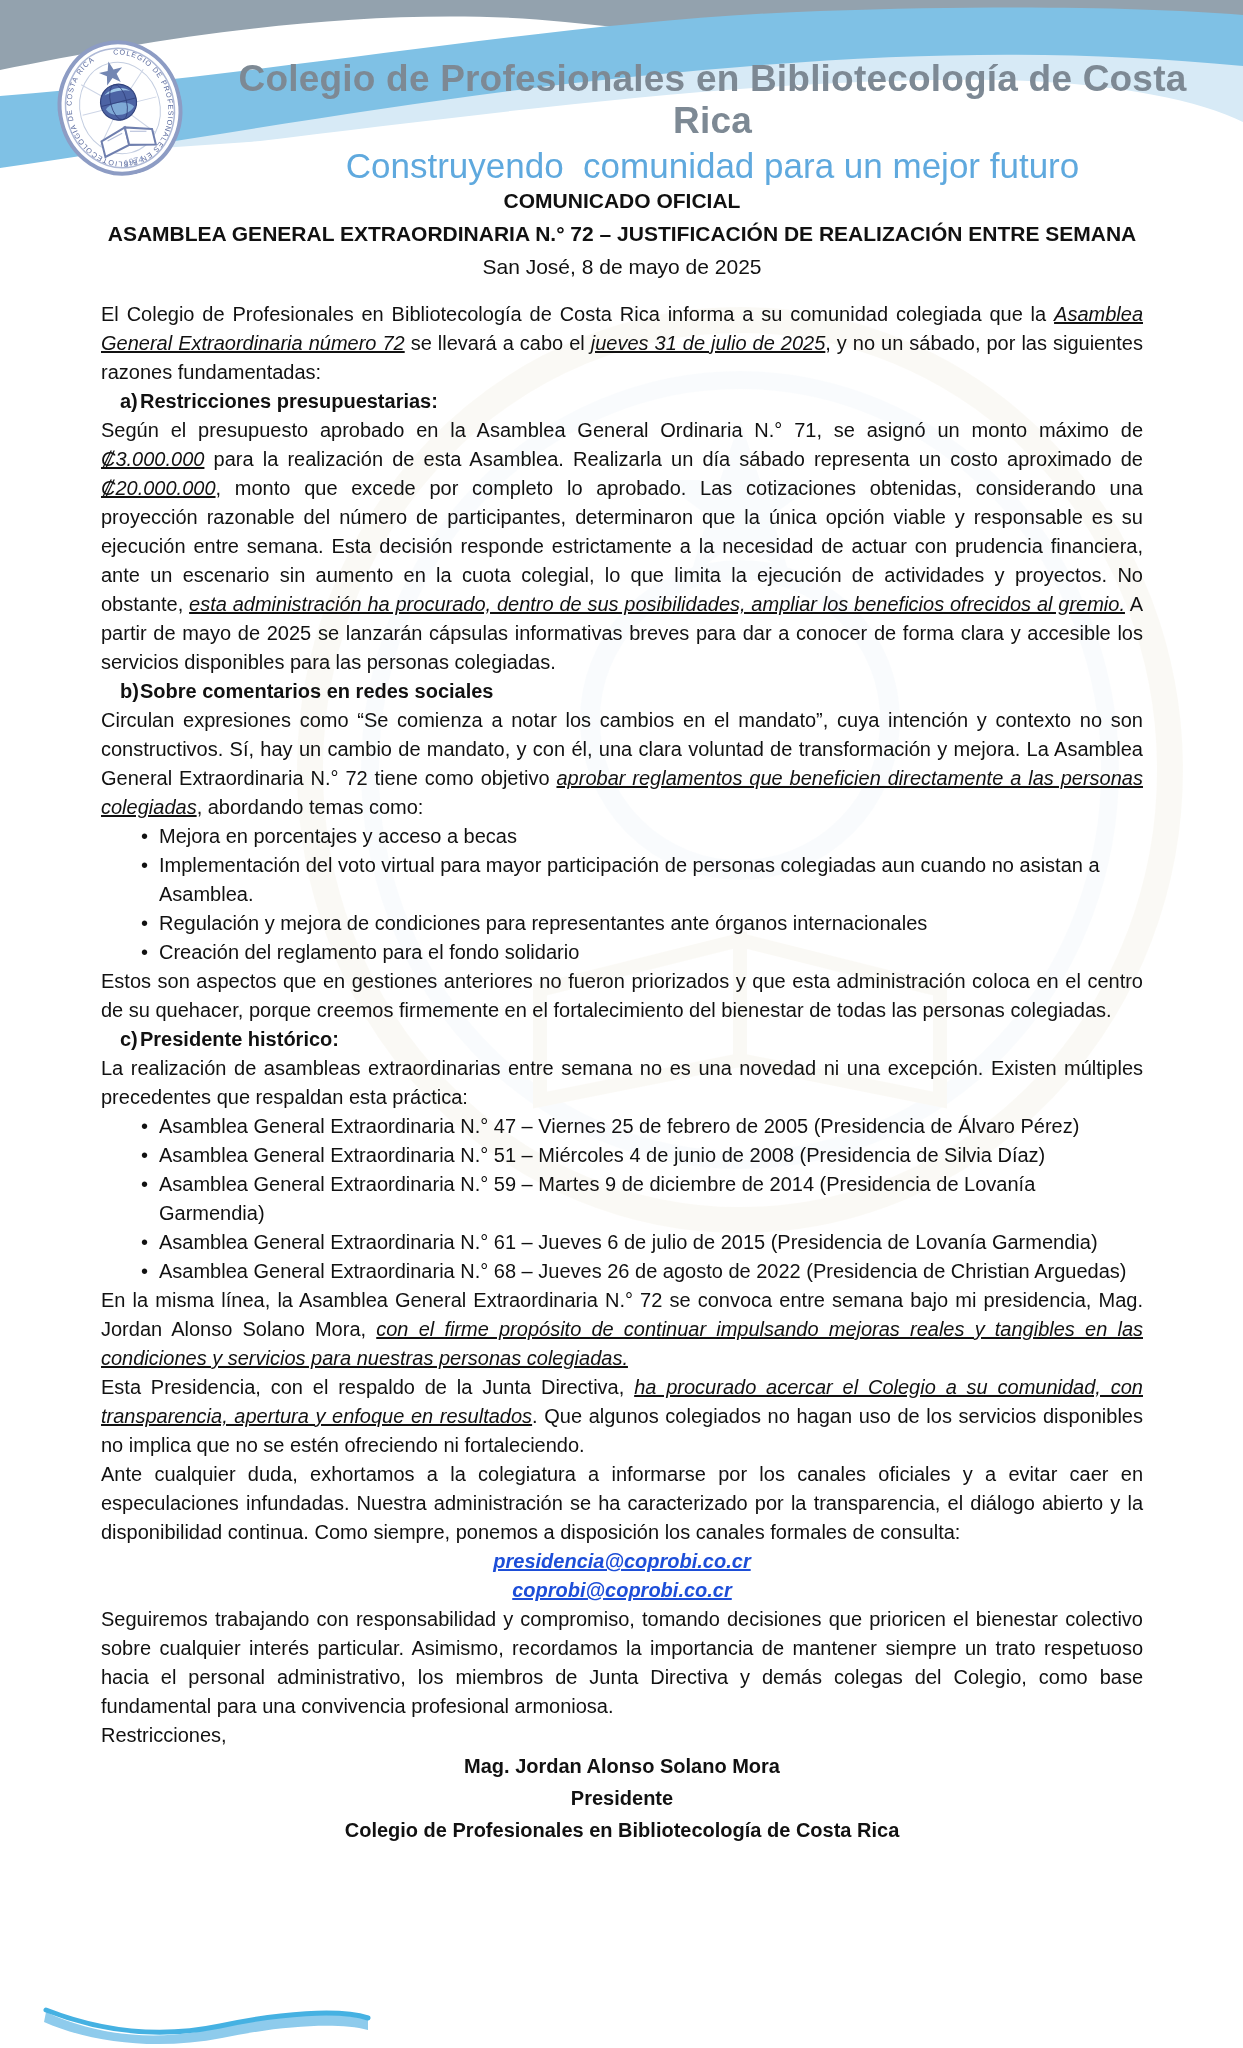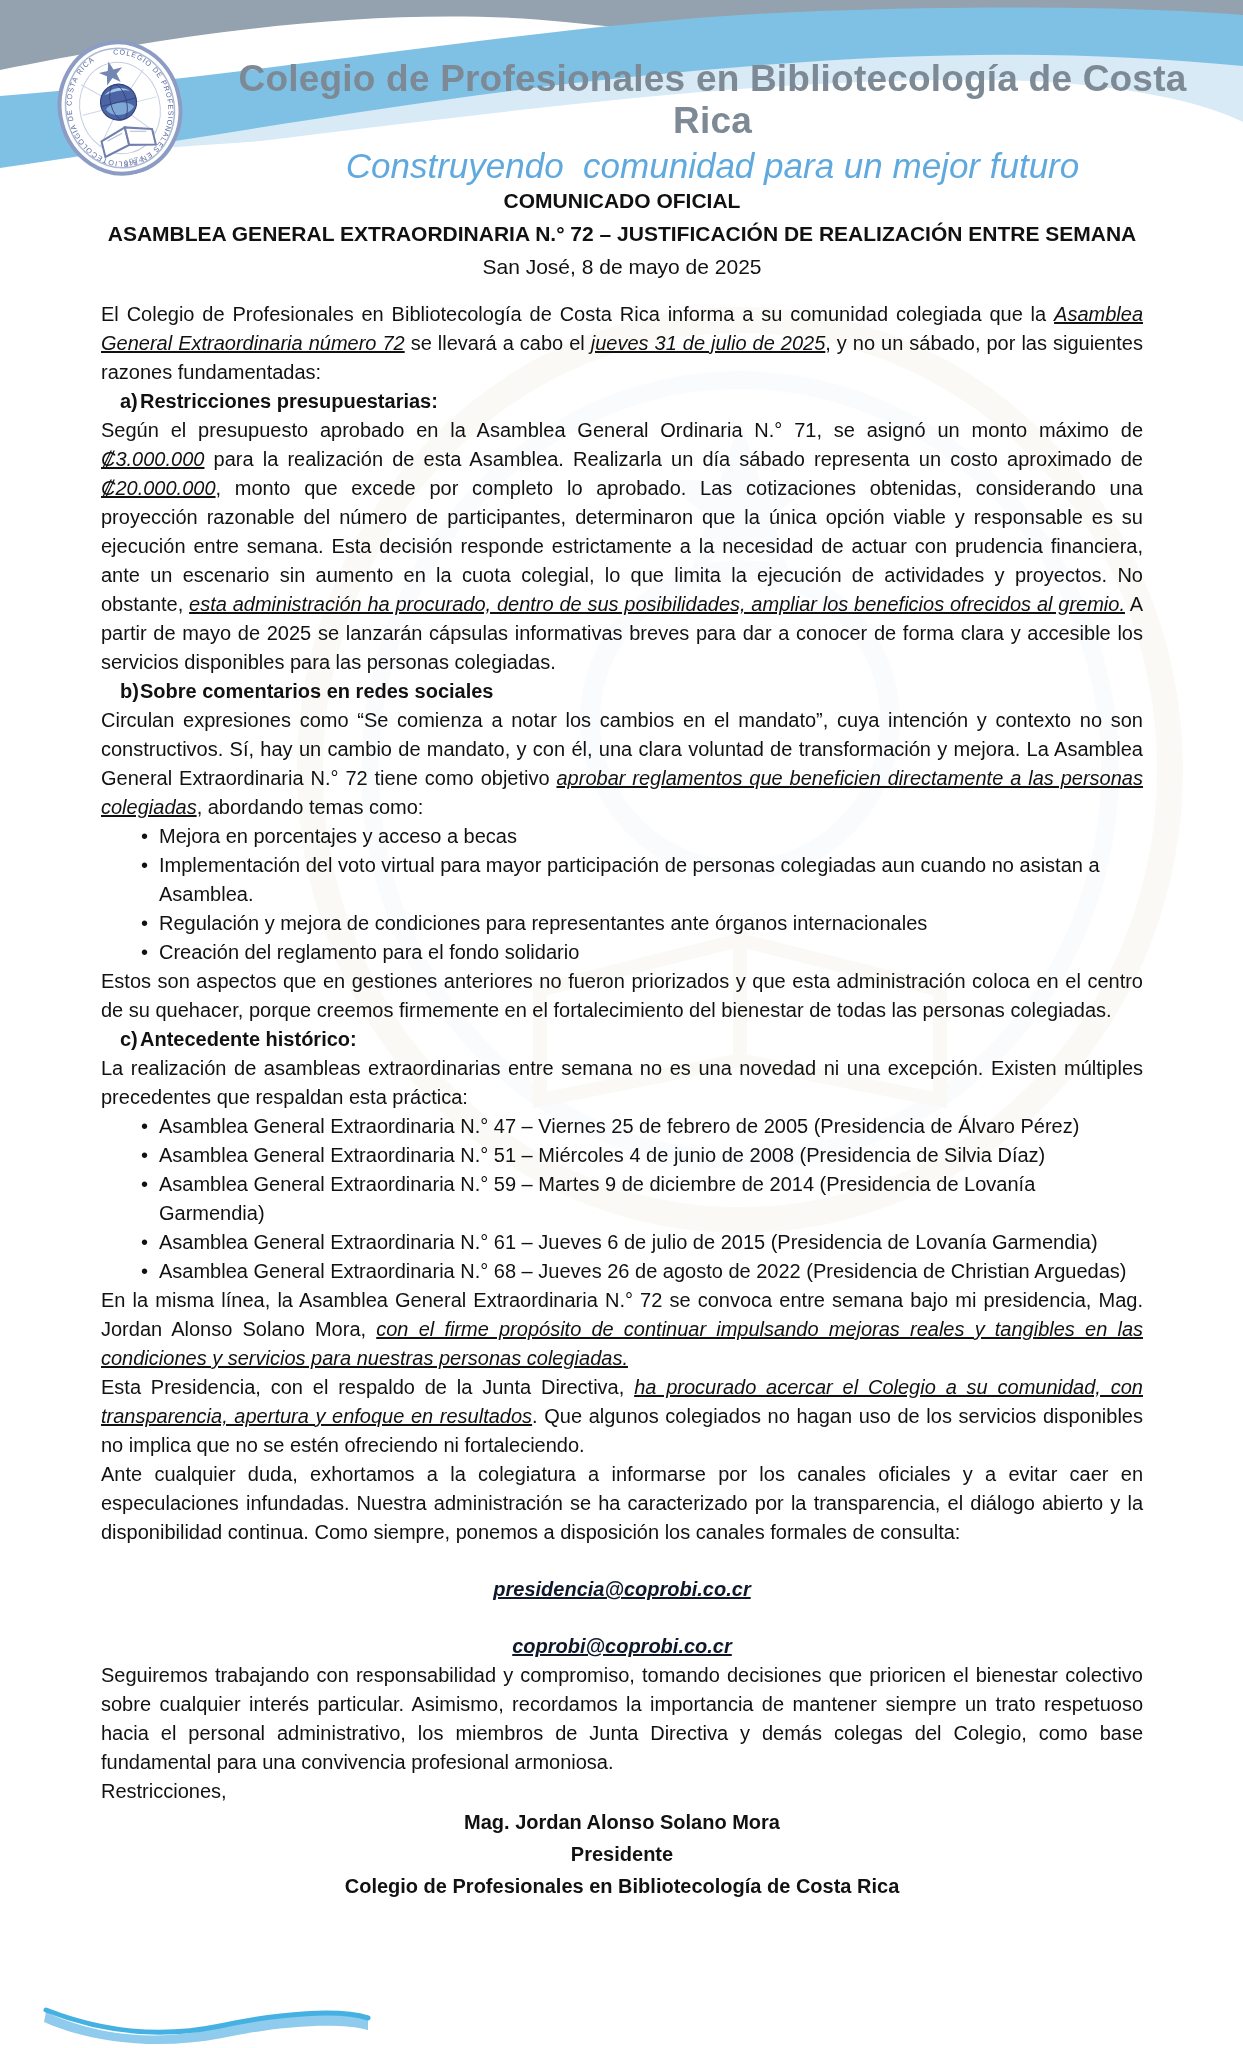--- a/index.html
+++ b/index.html
@@ -9,38 +9,38 @@
     position:relative; width:1243px; height:2048px; margin:0 auto;
     background:#ffffff; overflow:hidden;
   }
   
   .header-art { position:absolute; top:0; left:0; width:1243px; height:210px; }
   
   .logo-seal { position:absolute; left:58px; top:40px; width:124px; height:136px; transform:rotate(-14deg); }
   
   .org-head { position:absolute; left:225px; top:58px; width:975px; text-align:center; }
   .org-name { font-size:37px; font-weight:bold; color:#7d8994; letter-spacing:.2px; }
-  .org-tagline { font-size:35px; color:#5fa9de; margin-top:4px; white-space:pre-wrap;font-style:italic; }
+  .org-tagline { font-size:35px; color:#5fa9de; margin-top:4px; white-space:pre-wrap; }
   
   .watermark { position:absolute; left:280px; top:300px; width:920px; height:980px; opacity:.10; pointer-events:none; }
   
   .content { position:absolute; left:101px; top:184px; width:1042px; }
   .title-block { text-align:center; font-size:21px; line-height:33px; }
   .title-line { font-weight:bold; }
   .date-line { font-weight:normal; }
   .doc-body { margin-top:17px; font-size:20px; line-height:29px; }
   .para { text-align:justify; }
   .para.left { text-align:left; }
   .emph { font-style:italic; text-decoration:underline; }
   .section-heading { position:relative; padding-left:39px; font-weight:bold; }
   .section-heading .sec-label { position:absolute; left:19px; font-weight:bold; }
   .bullet-item { position:relative; padding-left:58px; text-align:left; }
   .bullet-item::before { content:"\2022"; position:absolute; left:40px; font-size:20px; }
   .email-links { text-align:center; }
-  .email-link { display:block; color:#0f172a; font-weight:bold; font-style:italic; text-decoration:underline; cursor:pointer; line-height:29px;margin-top:28px; }
+  .email-link { display:block; color:#1d4ed8; font-weight:bold; font-style:italic; text-decoration:underline; cursor:pointer; line-height:29px; }
   .signature { text-align:center; font-weight:bold; font-size:20px; line-height:32px; }
   
   .footer-art { position:absolute; left:42px; bottom:2px; width:330px; height:46px; }
 </style>
 </head>
 <body>
 
 <div class="page">
 
   <svg class="header-art" viewBox="0 0 1243 210" aria-hidden="true">
@@ -113,21 +113,21 @@
         <div class="para"><span class="run">El Colegio de Profesionales en Bibliotecología de Costa Rica informa a su comunidad colegiada que la </span><span class="emph">Asamblea General Extraordinaria número 72</span><span class="run"> se llevará a cabo el </span><span class="emph">jueves 31 de julio de 2025</span><span class="run">, y no un sábado, por las siguientes razones fundamentadas:</span></div>
         <div class="section-heading"><span class="sec-label">a)</span><span>Restricciones presupuestarias:</span></div>
         <div class="para"><span class="run">Según el presupuesto aprobado en la Asamblea General Ordinaria N.° 71, se asignó un monto máximo de </span><span class="emph">₡3.000.000</span><span class="run"> para la realización de esta Asamblea. Realizarla un día sábado representa un costo aproximado de </span><span class="emph">₡20.000.000</span><span class="run">, monto que excede por completo lo aprobado. Las cotizaciones obtenidas, considerando una proyección razonable del número de participantes, determinaron que la única opción viable y responsable es su ejecución entre semana. Esta decisión responde estrictamente a la necesidad de actuar con prudencia financiera, ante un escenario sin aumento en la cuota colegial, lo que limita la ejecución de actividades y proyectos. No obstante, </span><span class="emph">esta administración ha procurado, dentro de sus posibilidades, ampliar los beneficios ofrecidos al gremio.</span><span class="run"> A partir de mayo de 2025 se lanzarán cápsulas informativas breves para dar a conocer de forma clara y accesible los servicios disponibles para las personas colegiadas.</span></div>
         <div class="section-heading"><span class="sec-label">b)</span><span>Sobre comentarios en redes sociales</span></div>
         <div class="para"><span class="run">Circulan expresiones como “Se comienza a notar los cambios en el mandato”, cuya intención y contexto no son constructivos. Sí, hay un cambio de mandato, y con él, una clara voluntad de transformación y mejora. La Asamblea General Extraordinaria N.° 72 tiene como objetivo </span><span class="emph">aprobar reglamentos que beneficien directamente a las personas colegiadas</span><span class="run">, abordando temas como:</span></div>
         <div class="bullet-item"><span>Mejora en porcentajes y acceso a becas</span></div>
         <div class="bullet-item"><span>Implementación del voto virtual para mayor participación de personas colegiadas aun cuando no asistan a Asamblea.</span></div>
         <div class="bullet-item"><span>Regulación y mejora de condiciones para representantes ante órganos internacionales</span></div>
         <div class="bullet-item"><span>Creación del reglamento para el fondo solidario</span></div>
         <div class="para"><span class="run">Estos son aspectos que en gestiones anteriores no fueron priorizados y que esta administración coloca en el centro de su quehacer, porque creemos firmemente en el fortalecimiento del bienestar de todas las personas colegiadas.</span></div>
-        <div class="section-heading"><span class="sec-label">c)</span><span>Antecedente histórico:</span></div>
+        <div class="section-heading"><span class="sec-label">c)</span><span>Presidente histórico:</span></div>
         <div class="para"><span class="run">La realización de asambleas extraordinarias entre semana no es una novedad ni una excepción. Existen múltiples precedentes que respaldan esta práctica:</span></div>
         <div class="bullet-item"><span>Asamblea General Extraordinaria N.° 47 – Viernes 25 de febrero de 2005 (Presidencia de Álvaro Pérez)</span></div>
         <div class="bullet-item"><span>Asamblea General Extraordinaria N.° 51 – Miércoles 4 de junio de 2008 (Presidencia de Silvia Díaz)</span></div>
         <div class="bullet-item"><span>Asamblea General Extraordinaria N.° 59 – Martes 9 de diciembre de 2014 (Presidencia de Lovanía Garmendia)</span></div>
         <div class="bullet-item"><span>Asamblea General Extraordinaria N.° 61 – Jueves 6 de julio de 2015 (Presidencia de Lovanía Garmendia)</span></div>
         <div class="bullet-item"><span>Asamblea General Extraordinaria N.° 68 – Jueves 26 de agosto de 2022 (Presidencia de Christian Arguedas)</span></div>
         <div class="para"><span class="run">En la misma línea, la Asamblea General Extraordinaria N.° 72 se convoca entre semana bajo mi presidencia, Mag. Jordan Alonso Solano Mora, </span><span class="emph">con el firme propósito de continuar impulsando mejoras reales y tangibles en las condiciones y servicios para nuestras personas colegiadas.</span></div>
         <div class="para"><span class="run">Esta Presidencia, con el respaldo de la Junta Directiva, </span><span class="emph">ha procurado acercar el Colegio a su comunidad, con transparencia, apertura y enfoque en resultados</span><span class="run">. Que algunos colegiados no hagan uso de los servicios disponibles no implica que no se estén ofreciendo ni fortaleciendo.</span></div>
         <div class="para"><span class="run">Ante cualquier duda, exhortamos a la colegiatura a informarse por los canales oficiales y a evitar caer en especulaciones infundadas. Nuestra administración se ha caracterizado por la transparencia, el diálogo abierto y la disponibilidad continua. Como siempre, ponemos a disposición los canales formales de consulta:</span></div>
         <div class="email-links">

